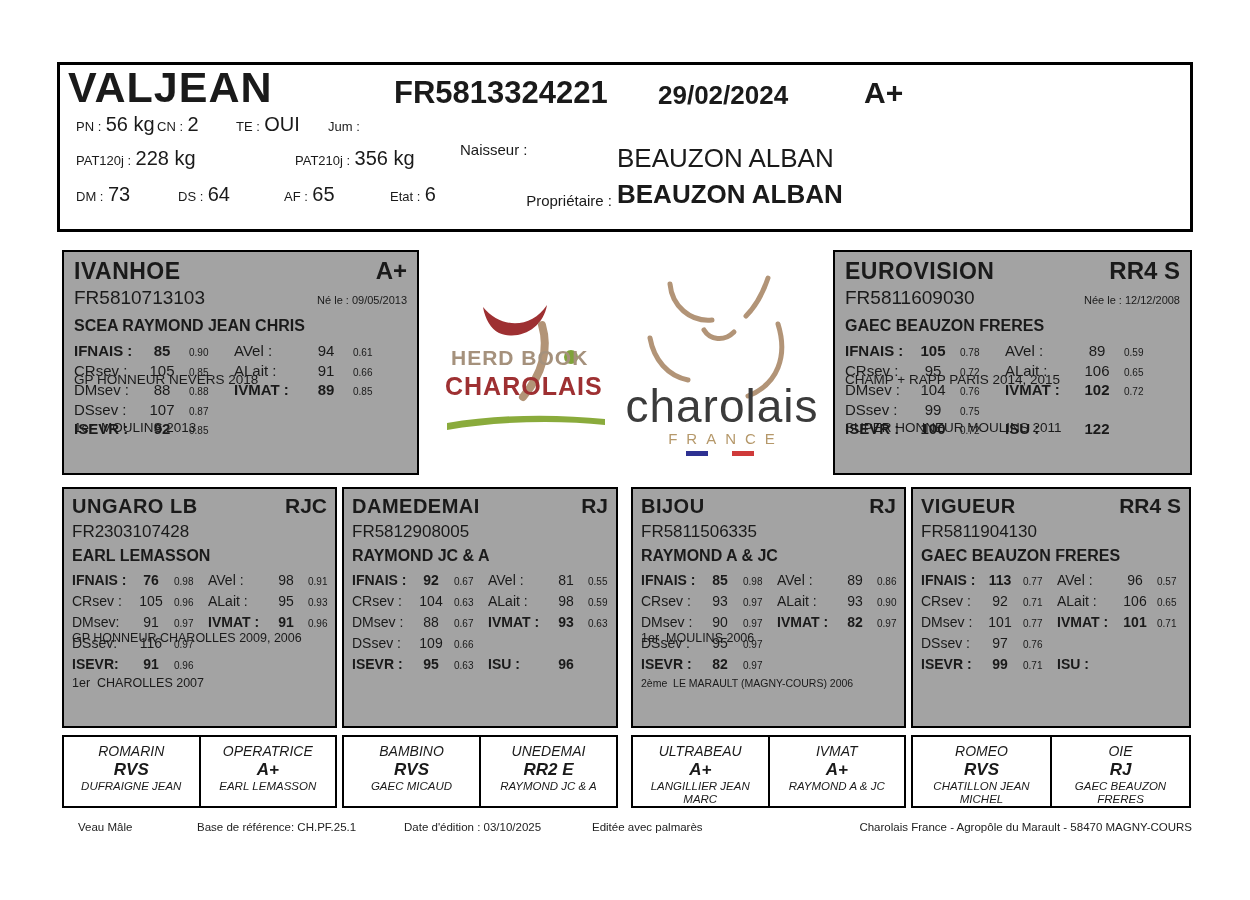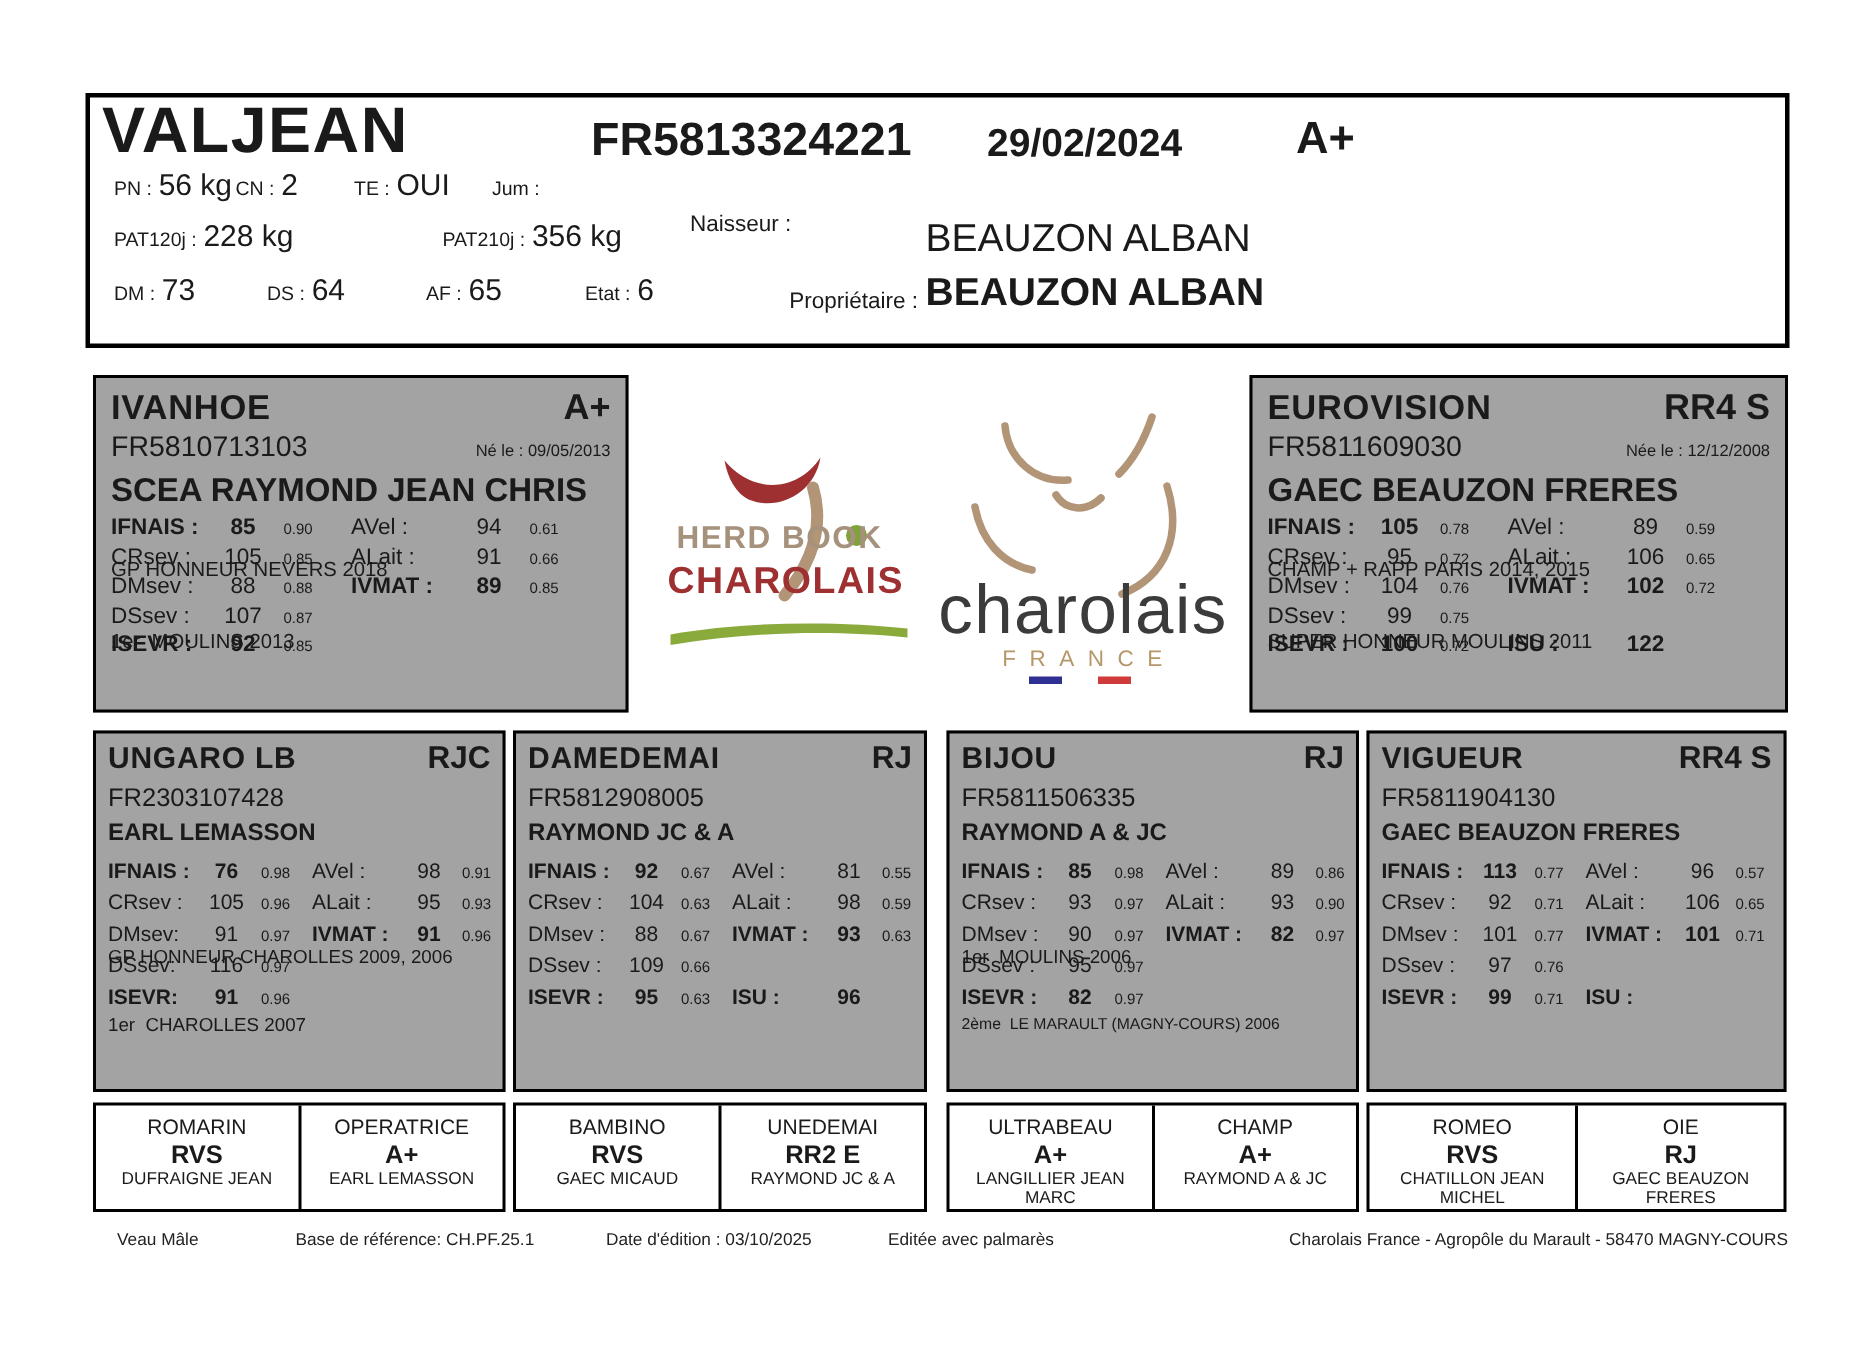--- a/index.html
+++ b/index.html
@@ -21,21 +21,21 @@
   .bold{font-weight:700;}
 
   
   .pcard{position:absolute;border:2px solid #000;box-sizing:border-box;background:#a3a3a3;padding:4px 10px;}
   .chead{display:flex;justify-content:space-between;align-items:baseline;line-height:30px;}
   .cname{font-size:23px;font-weight:700;letter-spacing:.5px;}
   .cbadge{font-size:24px;font-weight:700;}
   .cidrow{display:flex;justify-content:space-between;align-items:baseline;line-height:23px;}
   .cid{font-size:19px;}
   .cbirth{font-size:11px;}
-  .cowner{font-size:22px;font-weight:700;line-height:27px;}
+  .cowner{font-size:16px;font-weight:700;line-height:27px;}
   .pstats{margin-top:3px;}
   .srow{display:grid;grid-template-columns:66px 44px 50px 70px 44px 1fr;height:19.5px;align-items:baseline;font-size:15px;}
   .sv{text-align:center;}
   .sa{font-size:10px;padding-left:5px;}
   .b{font-weight:700;}
   .palm{position:absolute;left:10px;bottom:5px;font-size:13.5px;line-height:16px;white-space:pre-wrap;}
 
   
   .gcard{padding:3px 8px;}
   .gcard .chead{line-height:27px;}
@@ -43,21 +43,21 @@
   .gcard .cbadge{font-size:21px;}
   .gcard .cidrow{line-height:23px;}
   .gcard .cid{font-size:17px;}
   .gcard .cowner{font-size:16px;line-height:26px;}
   .gcard .srow{grid-template-columns:60px 38px 38px 60px 36px 1fr;height:21px;font-size:14px;}
   .gcard .sa{font-size:10px;padding-left:4px;}
   .gcard .palm{left:8px;font-size:12.5px;line-height:15px;}
   .palm .small{font-size:10.5px;}
 
   
-  .ggp{position:absolute;top:735px;height:73px;border:2px solid #000;box-sizing:border-box;background:#fff;display:flex;}
+  .ggp{position:absolute;top:735px;height:73px;border:2px solid #000;box-sizing:border-box;background:#fff;display:flex;font-style:italic;}
   .gcell{flex:1;text-align:center;padding-top:6px;}
   .gcell + .gcell{border-left:2px solid #000;}
   .gname{font-size:14px;line-height:17px;}
   .gbadge{font-size:17px;font-weight:700;line-height:20px;}
   .gown{font-size:11.5px;line-height:13px;padding:0 6px;}
 
   
   .logo{position:absolute;}
 
   
@@ -481,21 +481,21 @@
       <div class="gown">RAYMOND JC &amp; A</div>
     </div>
   </div>
   <div class="ggp" style="left:631px;width:275px">
     <div class="gcell">
       <div class="gname">ULTRABEAU</div>
       <div class="gbadge">A+</div>
       <div class="gown">LANGILLIER JEAN MARC</div>
     </div>
     <div class="gcell">
-      <div class="gname">CHAMP</div>
+      <div class="gname">IVMAT</div>
       <div class="gbadge">A+</div>
       <div class="gown">RAYMOND A &amp; JC</div>
     </div>
   </div>
   <div class="ggp" style="left:911px;width:280px">
     <div class="gcell">
       <div class="gname">ROMEO</div>
       <div class="gbadge">RVS</div>
       <div class="gown">CHATILLON JEAN MICHEL</div>
     </div>

